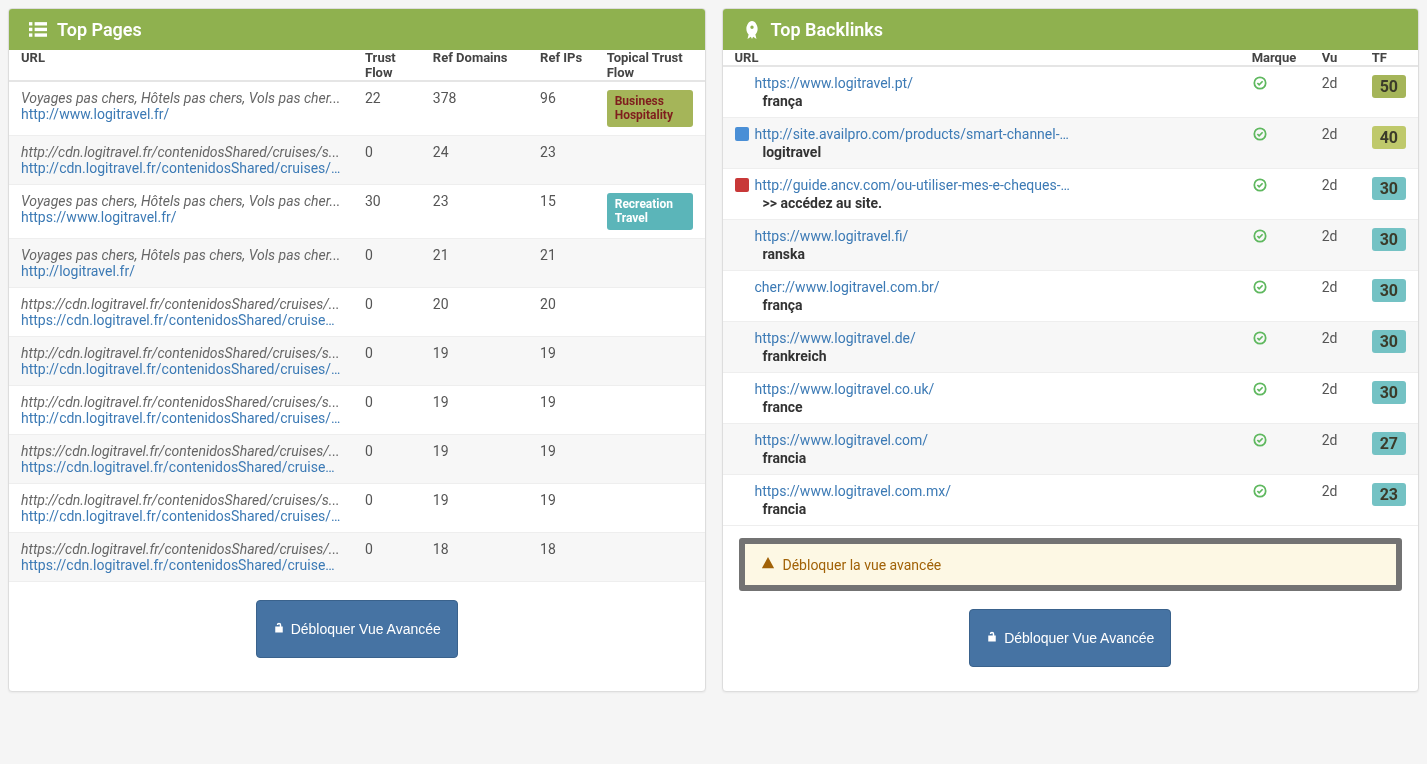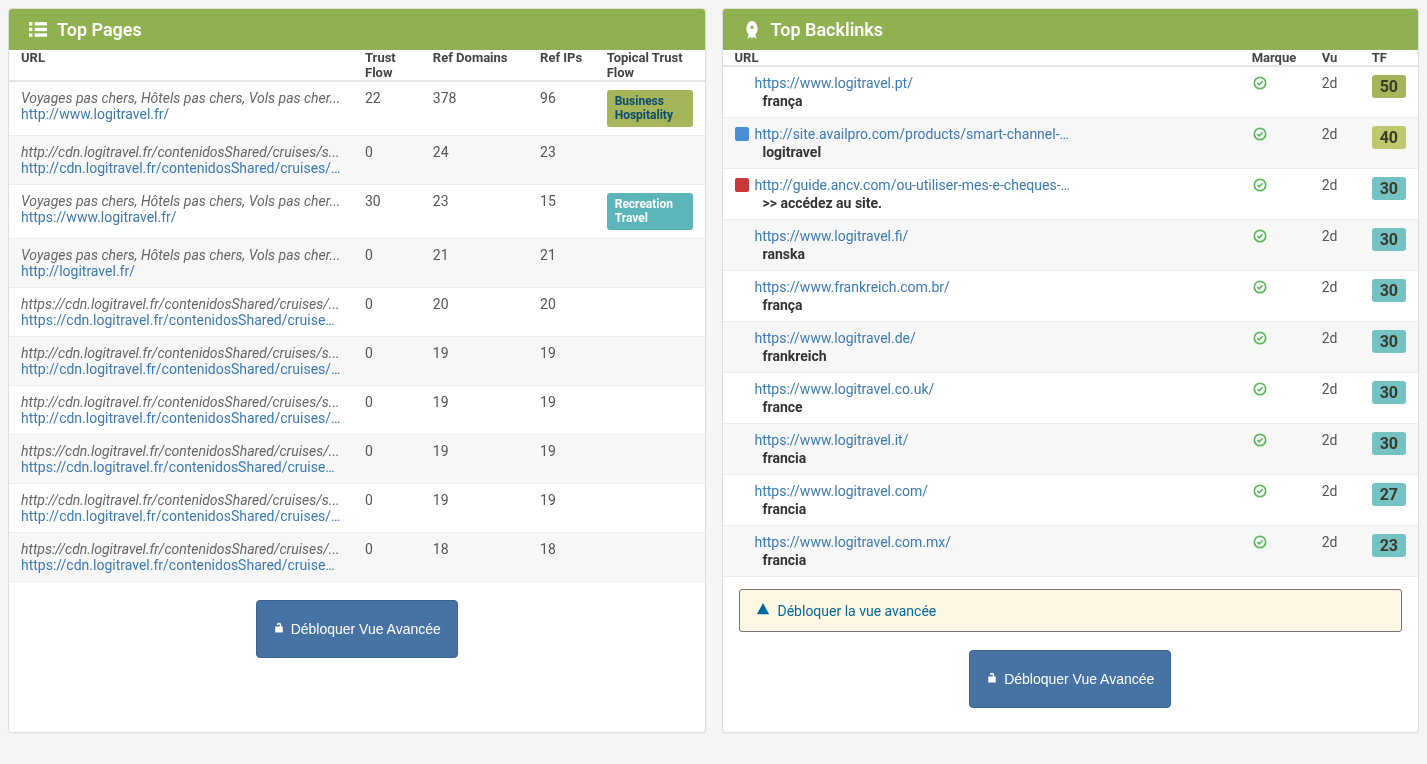--- a/index.html
+++ b/index.html
@@ -74,21 +74,21 @@
 }
 .badge {
   display: inline-block;
   padding: 4px 8px;
   border-radius: 3px;
   font-size: 12px;
   font-weight: 700;
   line-height: 1.2;
   color: #fff;
 }
-.badge-business { background: #a5b559; color:#0c4a6e;}
+.badge-business { background: #a5b559; color:#7f1d1d;}
 .badge-recreation { background: #5bb5b9; color:#fff;}
 .tf-badge {
   display: inline-block;
   padding: 2px 8px;
   border-radius: 3px;
   font-size: 16px;
   font-weight: 700;
   color: #3b3b2a;
   min-width: 28px;
   text-align: center;
@@ -109,22 +109,22 @@
   border-radius: 4px;
   padding: 20px 16px;
   font-size: 14px;
   cursor: pointer;
   display: inline-flex;
   align-items: center;
   gap: 6px;
 }
 .alert-warning {
   background: #fdf8e4;
-  border: 1px solid #737373;
-  color: #0369a1;
+  border: 6px solid #737373;
+  color: #a16207;
   padding: 12px 16px;
   margin: 12px 16px 0;
   border-radius: 3px;
   display: flex;
   align-items: center;
   gap: 8px;
   font-size: 14px;
 }
 .backlink-url-cell { max-width: 480px; }
 .backlink-row .anchor-text {
@@ -394,21 +394,21 @@
                     <path d="M5 8l2 2 4-4"></path>
                   </svg>
                 </span></td>
               <td>2d</td>
               <td><span class="tf-badge tf-30">30</span></td>
             </tr>
             <tr class="backlink-row">
               <td class="backlink-url-cell">
                 <div class="backlink-link-wrap">
                   <span class="favicon"></span>
-                  <a href="#" class="link">https://www.frankreich.com.br/</a>
+                  <a href="#" class="link">cher://www.logitravel.com.br/</a>
                 </div>
                 <div class="anchor-text">frança</div>
               </td>
               <td><span class="check-icon">
                   <svg viewBox="0 0 16 16" fill="none" stroke="#5fb85f" stroke-width="2">
                     <circle cx="8" cy="8" r="6.5"></circle>
                     <path d="M5 8l2 2 4-4"></path>
                   </svg>
                 </span></td>
               <td>2d</td>
@@ -431,37 +431,20 @@
               <td>2d</td>
               <td><span class="tf-badge tf-30">30</span></td>
             </tr>
             <tr class="backlink-row">
               <td class="backlink-url-cell">
                 <div class="backlink-link-wrap">
                   <span class="favicon"></span>
                   <a href="#" class="link">https://www.logitravel.co.uk/</a>
                 </div>
                 <div class="anchor-text">france</div>
-              </td>
-              <td><span class="check-icon">
-                  <svg viewBox="0 0 16 16" fill="none" stroke="#5fb85f" stroke-width="2">
-                    <circle cx="8" cy="8" r="6.5"></circle>
-                    <path d="M5 8l2 2 4-4"></path>
-                  </svg>
-                </span></td>
-              <td>2d</td>
-              <td><span class="tf-badge tf-30">30</span></td>
-            </tr>
-            <tr class="backlink-row">
-              <td class="backlink-url-cell">
-                <div class="backlink-link-wrap">
-                  <span class="favicon"></span>
-                  <a href="#" class="link">https://www.logitravel.it/</a>
-                </div>
-                <div class="anchor-text">francia</div>
               </td>
               <td><span class="check-icon">
                   <svg viewBox="0 0 16 16" fill="none" stroke="#5fb85f" stroke-width="2">
                     <circle cx="8" cy="8" r="6.5"></circle>
                     <path d="M5 8l2 2 4-4"></path>
                   </svg>
                 </span></td>
               <td>2d</td>
               <td><span class="tf-badge tf-30">30</span></td>
             </tr>

